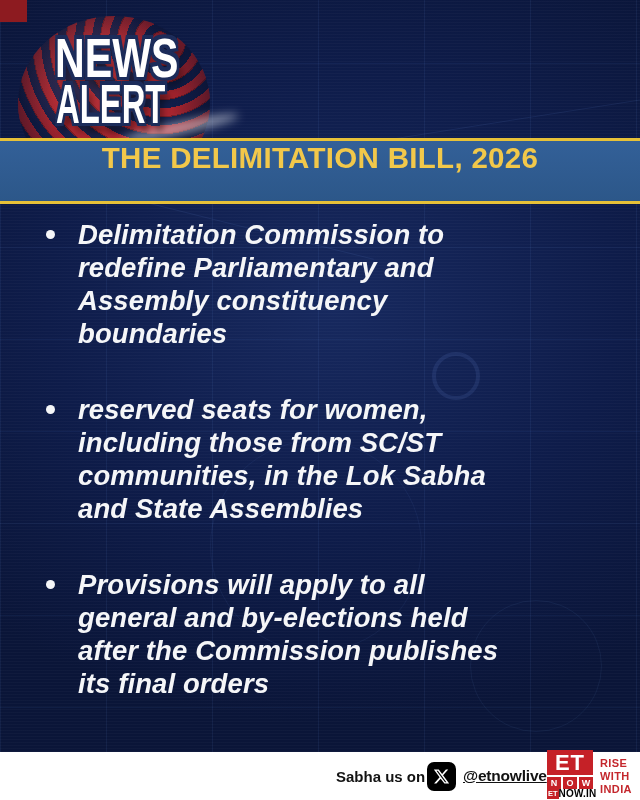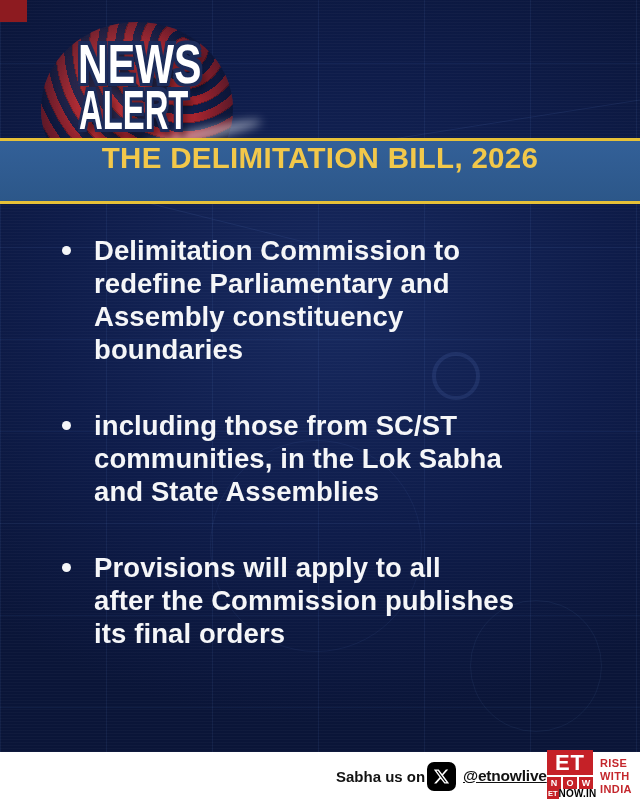--- a/index.html
+++ b/index.html
@@ -21,21 +21,21 @@
   .ring.r1{left:432px;top:352px;width:40px;height:40px;border-width:4px;border-color:rgba(120,160,235,0.12);}
   .ring.r2{left:210px;top:440px;width:210px;height:210px;border-color:rgba(120,160,235,0.07);}
   .ring.r3{left:470px;top:600px;width:130px;height:130px;border-color:rgba(120,160,235,0.08);}
   .slash{position:absolute;background:rgba(120,160,235,0.10);pointer-events:none;}
   .slash.s1{left:-40px;top:208px;width:420px;height:1px;transform:rotate(14deg);}
   .slash.s2{left:300px;top:120px;width:420px;height:1px;transform:rotate(-9deg);}
 
   .corner-red{position:absolute;left:0;top:0;width:27px;height:22px;background:#8d1b20;}
 
   
-  .logo{position:absolute;left:0;top:16px;width:560px;height:190px;margin-left:23px;}
+  .logo{position:absolute;left:0;top:10px;width:560px;height:190px;}
   .globe{position:absolute;left:18px;top:6px;width:192px;height:174px;border-radius:50%;
     background:repeating-radial-gradient(circle at 74% 14%, #a8252f 0 8px, #7d1b24 8px 9px, #121f4b 9px 17px);
   }
   .globe::after{content:"";position:absolute;inset:0;border-radius:50%;
     background:radial-gradient(circle at 38% 32%, rgba(255,120,110,0.12) 0 20%, transparent 45%),
                radial-gradient(circle at 50% 50%, transparent 45%, rgba(6,11,34,0.75) 92%);
   }
   .swoosh{position:absolute;left:120px;top:112px;width:120px;height:12px;background:#e8ebf2;border-radius:50%;
     transform:rotate(-12deg);filter:blur(5px);opacity:0.55;}
   .logo-text{position:absolute;color:#fff;font-weight:bold;font-size:49px;line-height:44px;
@@ -49,21 +49,21 @@
   .logo-alert{left:56px;top:69px;transform:scale(0.67,1.12);}
 
   
   .headline-band{position:absolute;left:0;top:138px;width:640px;height:66px;box-sizing:border-box;
     border-top:3px solid #e7c138;border-bottom:3px solid #e7c138;
     background:linear-gradient(180deg,#336098 0%,#2c5789 100%);
     display:flex;justify-content:center;}
   .headline-band .headline{color:#f2c84a;font-size:29.5px;font-weight:bold;letter-spacing:0.3px;}
 
   
-  .bullets{position:absolute;left:46px;top:218px;width:548px;margin:16px;padding:0;list-style:none;}
+  .bullets{position:absolute;left:46px;top:218px;width:548px;margin:0;padding:0;list-style:none;font-style:italic;}
   .bullets li{display:flex;margin:0 0 43px 0;}
   .dot{flex:none;width:9px;height:9px;border-radius:50%;background:#f5f6f8;margin:12px 23px 0 0;}
   .blines{color:#f5f6f8;font-size:27.5px;line-height:33px;font-weight:bold;letter-spacing:0.1px;}
   .bline{display:block;}
 
   
   .footer{position:absolute;left:0;top:752px;width:640px;height:48px;background:#ffffff;}
   .follow{position:absolute;left:336px;top:50%;transform:translateY(-50%);
     color:#121212;font-size:15px;font-weight:bold;}
   .x-badge{position:absolute;left:427px;top:10px;width:29px;height:29px;background:#000;border-radius:7px;
@@ -114,29 +114,31 @@
       <div class="blines">
         <span class="bline">Delimitation Commission to</span>
         <span class="bline">redefine Parliamentary and</span>
         <span class="bline">Assembly constituency</span>
         <span class="bline">boundaries</span>
       </div>
     </li>
     <li>
       <span class="dot"></span>
       <div class="blines">
+        <span class="bline">reserved seats for women,</span>
         <span class="bline">including those from SC/ST</span>
         <span class="bline">communities, in the Lok Sabha</span>
         <span class="bline">and State Assemblies</span>
       </div>
     </li>
     <li>
       <span class="dot"></span>
       <div class="blines">
         <span class="bline">Provisions will apply to all</span>
+        <span class="bline">general and by-elections held</span>
         <span class="bline">after the Commission publishes</span>
         <span class="bline">its final orders</span>
       </div>
     </li>
   </ul>
 
   <div class="footer">
     <span class="follow">Sabha us on</span>
     <span class="x-badge">
       <svg width="17" height="17" viewBox="0 0 24 24" aria-hidden="true">

